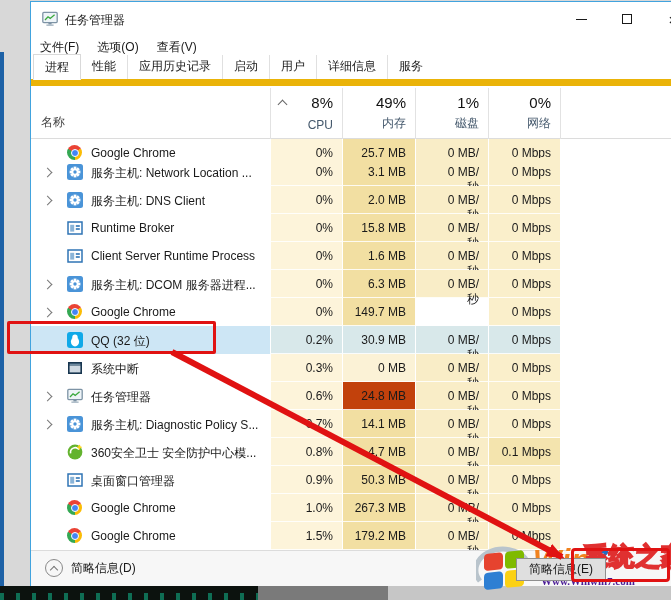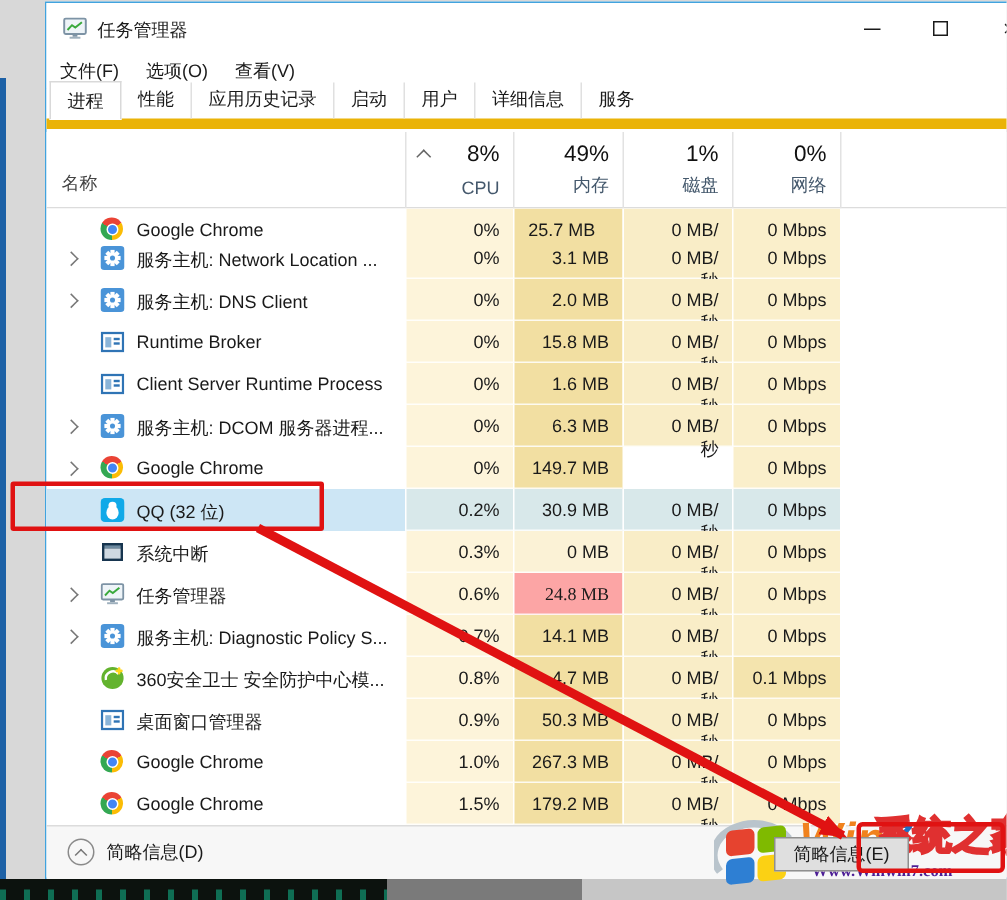--- a/index.html
+++ b/index.html
@@ -172,21 +172,21 @@
           <div class="rowinner">
             <div class="namearea">
               <span class="picon">
                 <span class="chr">
                   <span class="chr-c"></span>
                 </span>
               </span>
               <span class="pname">Google Chrome</span>
             </div>
             <div class="cell c-cpu" style="background: rgb(253, 244, 218);">0%</div>
-            <div class="cell c-mem" style="background: rgb(242, 223, 162); text-align: center;">25.7 MB</div>
+            <div class="cell c-mem" style="background: rgb(242, 223, 162);">25.7 MB</div>
             <div class="cell c-disk" style="background: rgb(249, 237, 199);">0 MB/秒</div>
             <div class="cell c-net" style="background: rgb(250, 239, 203);">0 Mbps</div>
           </div>
         </div>
         <div class="prow">
           <div class="rowinner">
             <div class="namearea">
               <span class="chev"></span>
               <span class="picon"><svg width="16" height="16">
                   <rect width="16" height="16" rx="2.5" fill="#4a94d8"></rect>
@@ -341,21 +341,21 @@
               <span class="chev"></span>
               <span class="picon"><svg width="16" height="16">
                   <rect x="0.8" y="1.4" width="14.4" height="10.2" rx="1" fill="#eef4f8" stroke="#7d93a5" stroke-width="1.3"></rect>
                   <polyline points="3,9 6,5.8 8.2,7.4 12.6,3.8" fill="none" stroke="#39a93c" stroke-width="1.3"></polyline>
                   <rect x="6.4" y="11.8" width="3.2" height="1.7" fill="#7d93a5"></rect>
                   <rect x="4.4" y="13.5" width="7.2" height="1.3" fill="#9eb0bd"></rect>
                 </svg></span>
               <span class="pname">任务管理器</span>
             </div>
             <div class="cell c-cpu" style="background: rgb(253, 244, 218);">0.6%</div>
-            <div class="cell c-mem" style="background: #fca5a5; font-family: Liberation Serif, serif;">24.8 MB</div>
+            <div class="cell c-mem" style="background: #c2410c;">24.8 MB</div>
             <div class="cell c-disk" style="background: rgb(249, 237, 199);">0 MB/秒</div>
             <div class="cell c-net" style="background: rgb(250, 239, 203);">0 Mbps</div>
           </div>
         </div>
         <div class="prow">
           <div class="rowinner">
             <div class="namearea">
               <span class="chev"></span>
               <span class="picon"><svg width="16" height="16">
                   <rect width="16" height="16" rx="2.5" fill="#4a94d8"></rect>

